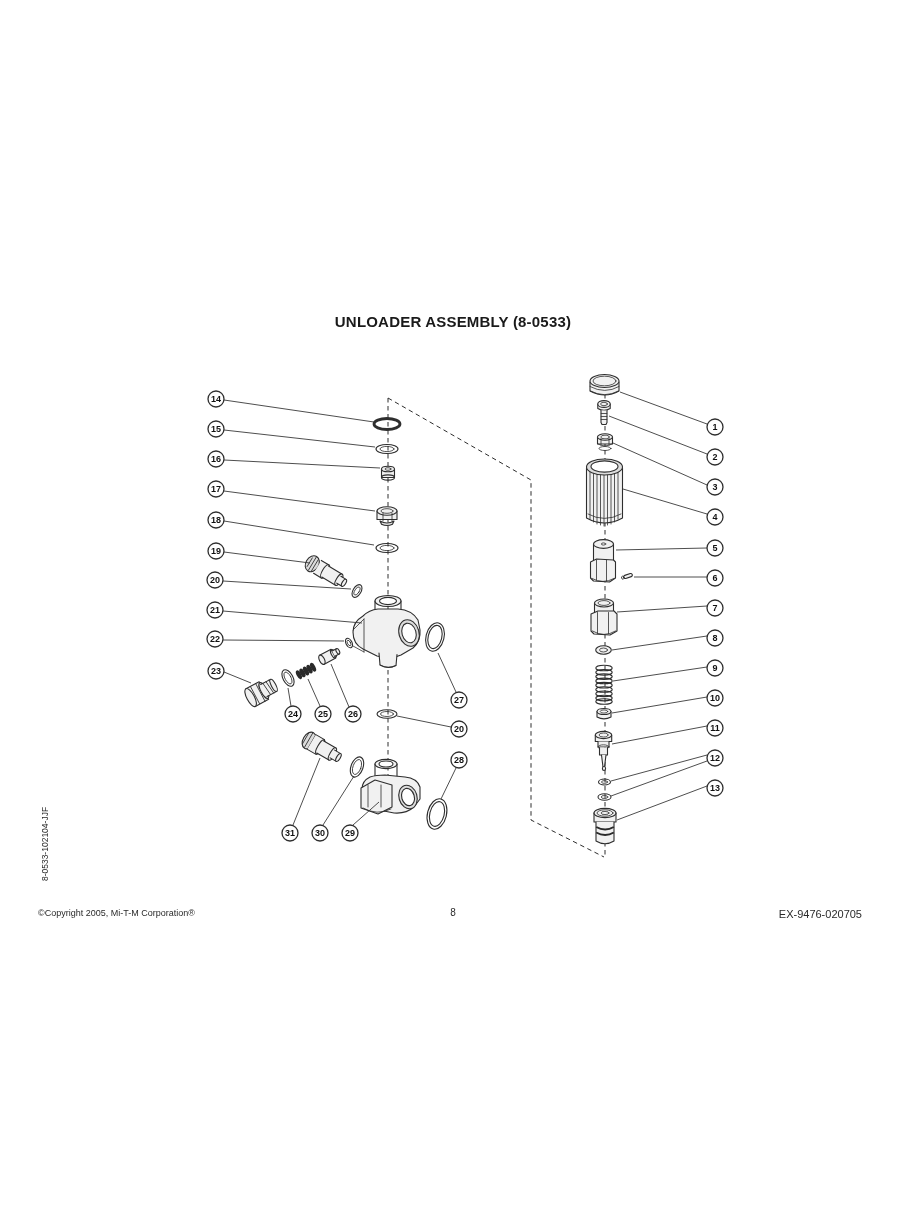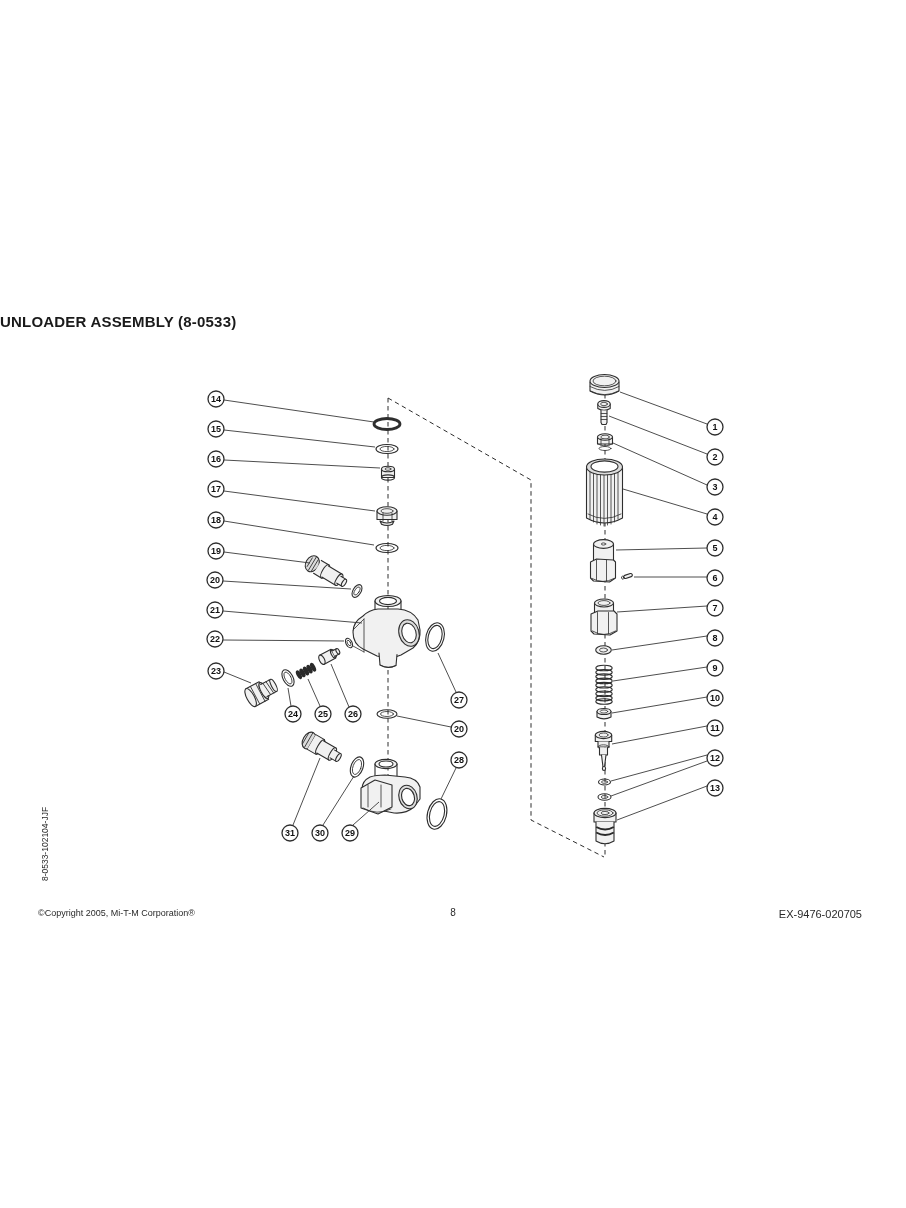--- a/index.html
+++ b/index.html
@@ -1,18 +1,18 @@
 <!DOCTYPE html>
 <html><head>
 <meta charset="utf-8">
 <style>
   html,body{margin:0;padding:0;background:#fff;}
   .page{position:relative;width:906px;height:1208px;background:#ffffff;
         font-family:"Liberation Sans",sans-serif;color:#1a1a1a;overflow:hidden;}
-  .title{position:absolute;left:0;top:313px;width:100%;text-align:left;
+  .title{position:absolute;left:0;top:313px;width:100%;text-align:center;
          font-size:15px;font-weight:bold;letter-spacing:.2px;}
   .side-code{position:absolute;left:-44px;top:838px;width:180px;height:12px;
          text-align:center;font-size:8.5px;transform:rotate(-90deg);color:#2a2a2a;}
   .footer-copyright{position:absolute;left:38px;top:908px;font-size:9px;color:#2a2a2a;text-align:right;}
   .footer-page{position:absolute;left:0;top:907px;width:100%;text-align:center;font-size:10px;color:#2a2a2a;}
   .footer-doc{position:absolute;right:44px;top:908px;font-size:11px;color:#2a2a2a;}
   svg.diagram{position:absolute;left:0;top:0;}
   .ln{stroke:#2e2e2e;stroke-width:1.1;fill:none;stroke-linecap:round;stroke-linejoin:round;}
   .fill-l{fill:#f1f1f1;}
   .fill-m{fill:#dcdcdc;}

